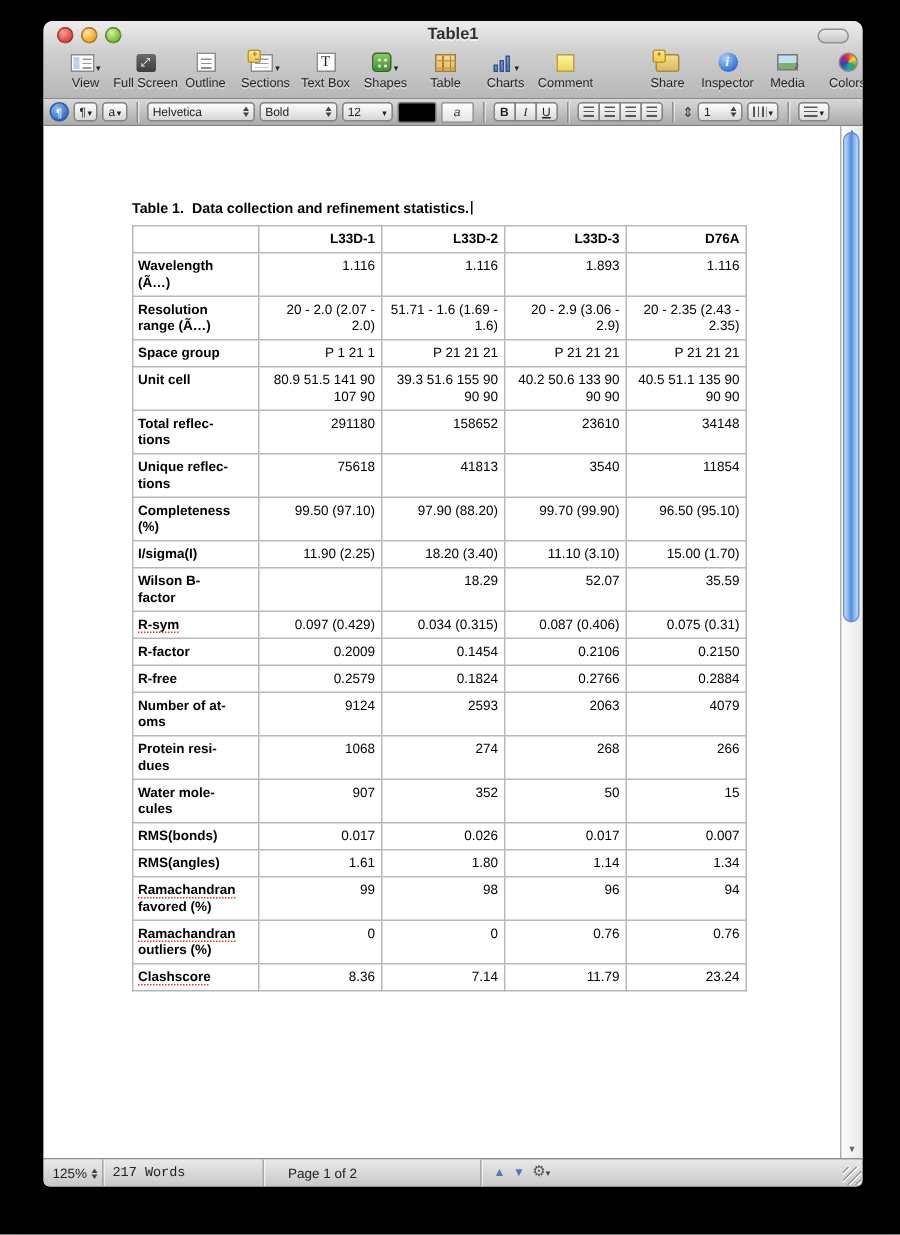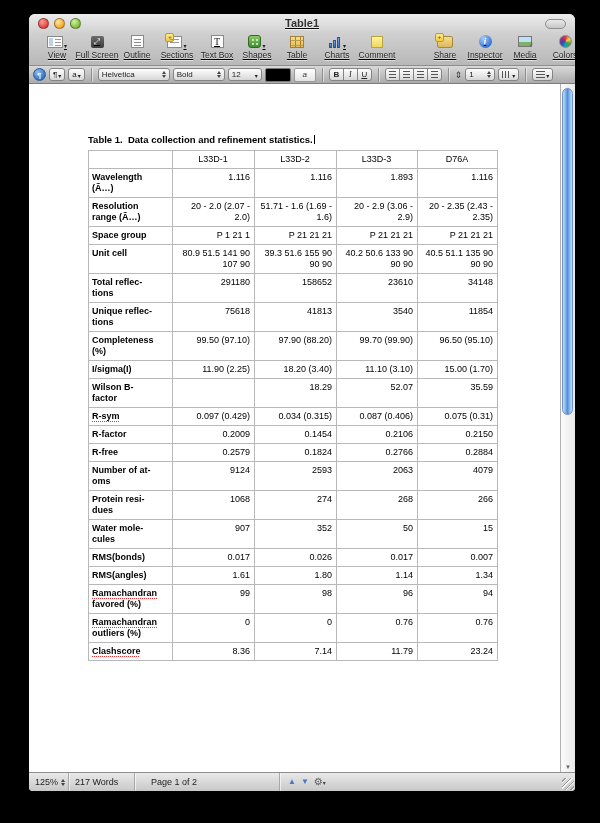--- a/index.html
+++ b/index.html
@@ -2,21 +2,21 @@
 <html><head>
 <meta charset="utf-8">
 <style>
   html,body{margin:0;padding:0;}
   body{width:600px;height:823px;background:#000;position:relative;overflow:hidden;
        font-family:"Liberation Sans", sans-serif;-webkit-font-smoothing:antialiased;}
   .window{position:absolute;left:29px;top:14px;width:546px;height:777px;
           border-radius:6px 6px 4px 4px;overflow:hidden;background:#fff;
           box-shadow:0 8px 24px rgba(0,0,0,.7);}
   
-  .chrome-top{background:linear-gradient(#ececec,#cfcfcf 40%,#b8b8b8);border-bottom:1px solid #8e8e8e;text-decoration:underline;}
+  .chrome-top{background:linear-gradient(#ececec,#cfcfcf 40%,#b8b8b8);border-bottom:1px solid #8e8e8e;}
   .titlebar{height:18px;position:relative;display:flex;align-items:center;justify-content:center;}
   .title-text{font-size:11px;font-weight:bold;color:#303030;text-shadow:0 1px 0 rgba(255,255,255,.6);}
   .lights{position:absolute;left:9px;top:4px;display:flex;gap:5px;}
   .light{width:11px;height:11px;border-radius:50%;border:1px solid rgba(0,0,0,.35);box-sizing:border-box;}
   .light.red{background:radial-gradient(circle at 35% 30%,#ff9d97,#e2463d 70%);}
   .light.yellow{background:radial-gradient(circle at 35% 30%,#ffe6a8,#f6a823 70%);}
   .light.green{background:radial-gradient(circle at 35% 30%,#d2f5a2,#7fbb37 70%);}
   .pill{position:absolute;right:9px;top:5px;width:19px;height:8px;border:1px solid #8f8f8f;
         border-radius:5px;background:linear-gradient(#e9e9e9,#c6c6c6);}
   .toolbar{height:33px;display:flex;align-items:flex-start;padding:1px 8px 0 8px;box-sizing:border-box;}
@@ -92,39 +92,39 @@
   .align-lines{width:9px;height:7px;background:repeating-linear-gradient(#555 0 1px,transparent 1px 3px);}
   
   .docarea{position:relative;height:688px;background:#fff;}
   .doccontent{position:absolute;left:0;top:0;right:15px;bottom:0;overflow:hidden;
       padding:50px 0 0 59px;box-sizing:border-box;}
   .doc-title{font-size:9.5px;font-weight:bold;color:#000;white-space:pre-wrap;margin:0 0 5px 0;width:409px;}
   .caret{display:inline-block;width:1px;height:9px;background:#000;vertical-align:-1px;margin-left:1px;}
   table.stats{border-collapse:collapse;table-layout:fixed;width:409px;font-size:9px;line-height:11px;color:#000;}
   table.stats td,table.stats th{border:1px solid #b8b8b8;vertical-align:top;padding:3px 4px 3px 3px;
       overflow:hidden;word-wrap:break-word;}
-  table.stats th{text-align:center;font-weight:normal;height:11px;}
+  table.stats th{text-align:right;font-weight:bold;height:11px;}
   td.row-label{font-weight:bold;text-align:left;}
   td.cell-val{text-align:right;}
   .wavy{text-decoration-line:underline;text-decoration-style:dotted;text-decoration-color:#f03030;
       text-decoration-thickness:1px;text-underline-offset:2px;}
   
   .vscroll{position:absolute;right:0;top:0;bottom:0;width:15px;border-left:1px solid #b0b0b0;
       background:linear-gradient(90deg,#fbfbfb,#e9e9e9);box-sizing:border-box;}
   .scroll-arrow{position:absolute;left:4px;font-size:6px;color:#666;line-height:6px;}
   .vthumb{position:absolute;left:1px;top:4px;width:11px;height:327px;border-radius:6px;
       border:1px solid #6b93c8;box-sizing:border-box;
       background:linear-gradient(90deg,#c4daf5 0%,#8db9ec 25%,#4f8fe0 50%,#8db9ec 75%,#c4daf5 100%);}
   
   .statusbar{height:19px;background:linear-gradient(#e9e9e9,#c8c8c8);border-top:1px solid #8e8e8e;
       display:flex;align-items:center;font-size:9px;color:#222;box-sizing:border-box;position:relative;}
   .sb-seg{display:flex;align-items:center;height:100%;border-right:1px solid #a8a8a8;
       box-shadow:1px 0 0 rgba(255,255,255,.6);padding:0 6px;box-sizing:border-box;}
   .sb-zoom{width:40px;justify-content:space-between;}
-  .sb-words{width:66px;}
+  .sb-words{width:107px;font-family:Liberation Mono, monospace;}
   .sb-page{width:145px;padding-left:16px;}
   .sb-icons{display:flex;align-items:center;gap:5px;padding-left:8px;}
   .tri{font-size:8px;color:#4a76c7;line-height:8px;}
   .gear{font-size:10px;color:#555;line-height:10px;}
   .gear-dd{font-size:6px;color:#444;}
   .grip{position:absolute;right:1px;bottom:1px;width:12px;height:12px;
       background:repeating-linear-gradient(135deg,transparent 0 2px,#9a9a9a 2px 3px,rgba(255,255,255,.8) 3px 4px);}
 </style>
 </head>
 <body>

